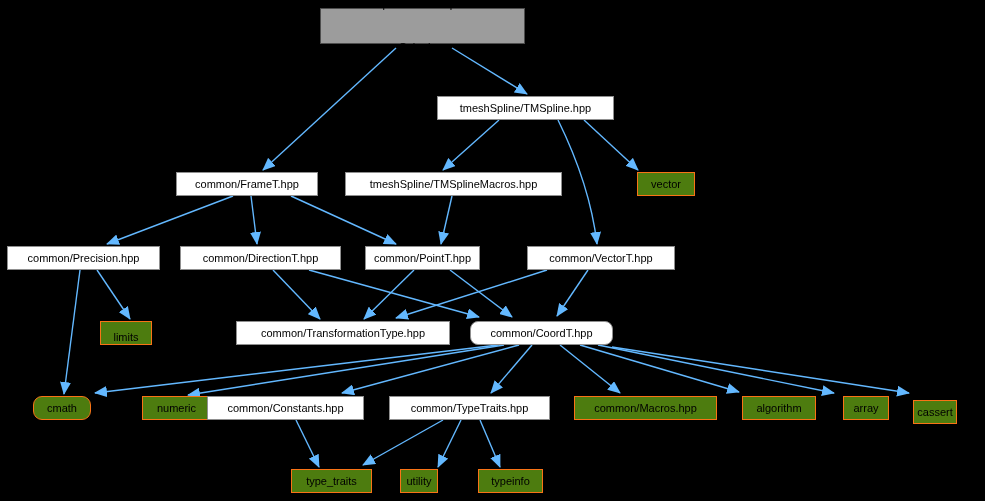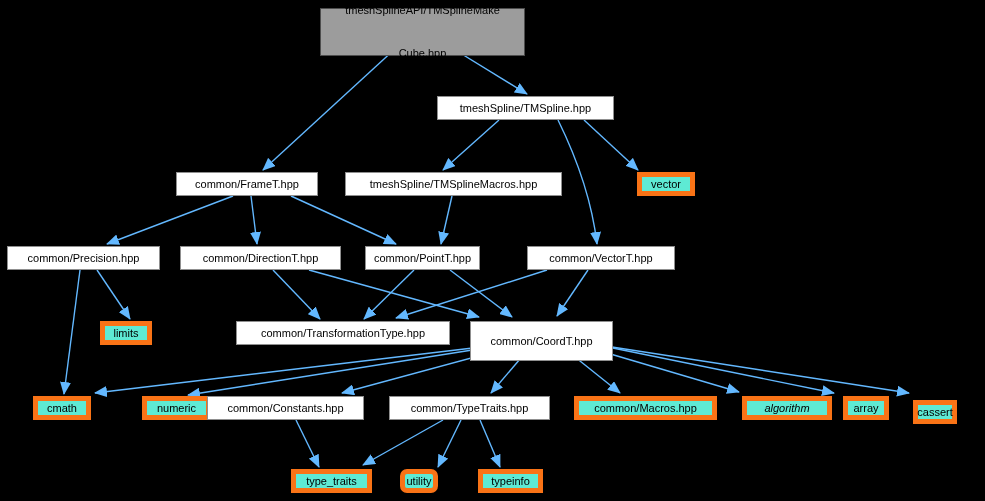--- a/index.html
+++ b/index.html
@@ -4,21 +4,21 @@
 <style>
   html,body{margin:0;padding:0;background:#000;}
   #stage{position:relative;width:985px;height:501px;background:#000;overflow:hidden;
          font-family:"Liberation Sans", sans-serif;}
   #edges{position:absolute;left:0;top:0;width:985px;height:501px;}
   .node{position:absolute;box-sizing:border-box;display:flex;flex-direction:column;
         justify-content:center;align-items:center;font-size:11px;line-height:13px;
         color:#000;text-align:center;white-space:nowrap;}
   .node.root{background:#9c9c9c;border:1px solid #4d4d4d;}
   .node.file{background:#ffffff;border:1px solid #8f8f8f;text-align:center;}
-  .node.external{background:#5eead4;border:5px solid #f97316;}
+  .node.external{background:#4d7c0f;border:1px solid #f97316;}
   .lbl{pointer-events:none;}
 </style>
 </head>
 <body>
 
 <div id="stage">
   <svg id="edges" xmlns="http://www.w3.org/2000/svg" viewBox="0 0 985 501">
       <defs>
         <marker id="arrowhead" markerUnits="userSpaceOnUse" markerWidth="13" markerHeight="11" refX="12" refY="5.5" orient="auto">
           <path d="M0,0 L13,5.5 L0,11 z" fill="#63b8ff"></path>
@@ -48,21 +48,21 @@
       <path d="M560,345 L620,393" fill="none" stroke="#63b8ff" stroke-width="1.4" marker-end="url(#arrowhead)"></path>
       <path d="M580,345 L739,392" fill="none" stroke="#63b8ff" stroke-width="1.4" marker-end="url(#arrowhead)"></path>
       <path d="M598,345 L834,393" fill="none" stroke="#63b8ff" stroke-width="1.4" marker-end="url(#arrowhead)"></path>
       <path d="M612,347 L909,393" fill="none" stroke="#63b8ff" stroke-width="1.4" marker-end="url(#arrowhead)"></path>
       <path d="M296,420 L319,467" fill="none" stroke="#63b8ff" stroke-width="1.4" marker-end="url(#arrowhead)"></path>
       <path d="M443,420 L363,465" fill="none" stroke="#63b8ff" stroke-width="1.4" marker-end="url(#arrowhead)"></path>
       <path d="M461,420 L438,467" fill="none" stroke="#63b8ff" stroke-width="1.4" marker-end="url(#arrowhead)"></path>
       <path d="M480,420 L500,467" fill="none" stroke="#63b8ff" stroke-width="1.4" marker-end="url(#arrowhead)"></path>
     </svg>
   <div id="nodes">
-      <div class="node root" style="left: 320px; top: 8px; width: 205px; height: 48px; gap: 30px;">
+      <div class="node root" style="left: 320px; top: 8px; width: 205px; height: 36px; gap: 30px;">
         <div class="lbl">tmeshSplineAPI/TMSplineMake</div>
         <div class="lbl">Cube.hpp</div>
       </div>
       <div class="node file" style="left: 437px; top: 96px; width: 177px; height: 24px;">
         <div class="lbl">tmeshSpline/TMSpline.hpp</div>
       </div>
       <div class="node file" style="left: 176px; top: 172px; width: 142px; height: 24px;">
         <div class="lbl">common/FrameT.hpp</div>
       </div>
       <div class="node file" style="left: 345px; top: 172px; width: 217px; height: 24px;">
@@ -82,50 +82,50 @@
       </div>
       <div class="node file" style="left: 527px; top: 246px; width: 148px; height: 24px;">
         <div class="lbl">common/VectorT.hpp</div>
       </div>
       <div class="node external" style="left: 100px; top: 321px; width: 52px; height: 24px; justify-content: flex-end;">
         <div class="lbl">limits</div>
       </div>
       <div class="node file" style="left: 236px; top: 321px; width: 214px; height: 24px;">
         <div class="lbl">common/TransformationType.hpp</div>
       </div>
-      <div class="node file" style="left: 470px; top: 321px; width: 143px; height: 40px;">
+      <div class="node file" style="left: 470px; top: 321px; width: 143px; height: 24px; border-radius: 8px;">
         <div class="lbl">common/CoordT.hpp</div>
       </div>
-      <div class="node external" style="left: 33px; top: 396px; width: 58px; height: 24px;">
+      <div class="node external" style="left: 33px; top: 396px; width: 58px; height: 24px; border-radius: 9px;">
         <div class="lbl">cmath</div>
       </div>
       <div class="node external" style="left: 114px; top: 396px; width: 69px; height: 24px; margin-left: 28px;">
         <div class="lbl">numeric</div>
       </div>
       <div class="node file" style="left: 207px; top: 396px; width: 157px; height: 24px;">
         <div class="lbl">common/Constants.hpp</div>
       </div>
       <div class="node file" style="left: 389px; top: 396px; width: 161px; height: 24px;">
         <div class="lbl">common/TypeTraits.hpp</div>
       </div>
       <div class="node external" style="left: 574px; top: 396px; width: 143px; height: 24px;">
         <div class="lbl">common/Macros.hpp</div>
       </div>
-      <div class="node external" style="left: 742px; top: 396px; width: 90px; height: 24px; font-style: italic;">
+      <div class="node external" style="left: 742px; top: 396px; width: 74px; height: 24px;">
         <div class="lbl">algorithm</div>
       </div>
       <div class="node external" style="left: 843px; top: 396px; width: 46px; height: 24px;">
         <div class="lbl">array</div>
       </div>
       <div class="node external" style="left: 913px; top: 400px; width: 44px; height: 24px;">
         <div class="lbl">cassert</div>
       </div>
       <div class="node external" style="left: 291px; top: 469px; width: 81px; height: 24px;">
         <div class="lbl">type_traits</div>
       </div>
-      <div class="node external" style="left: 400px; top: 469px; width: 38px; height: 24px; border-radius: 7px;">
+      <div class="node external" style="left: 400px; top: 469px; width: 38px; height: 24px;">
         <div class="lbl">utility</div>
       </div>
       <div class="node external" style="left: 478px; top: 469px; width: 65px; height: 24px;">
         <div class="lbl">typeinfo</div>
       </div>
     </div>
 </div>
 
 </body></html>

